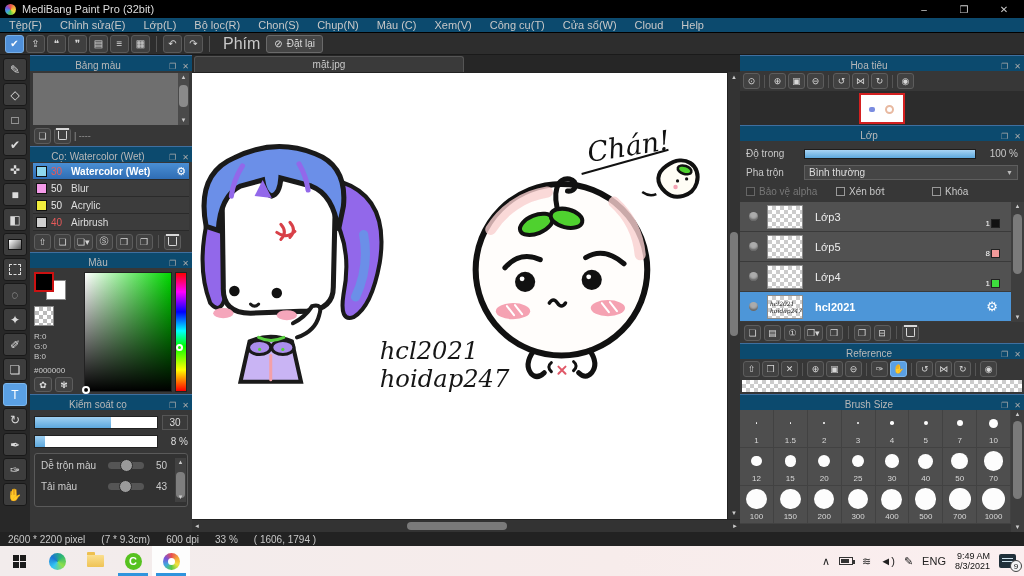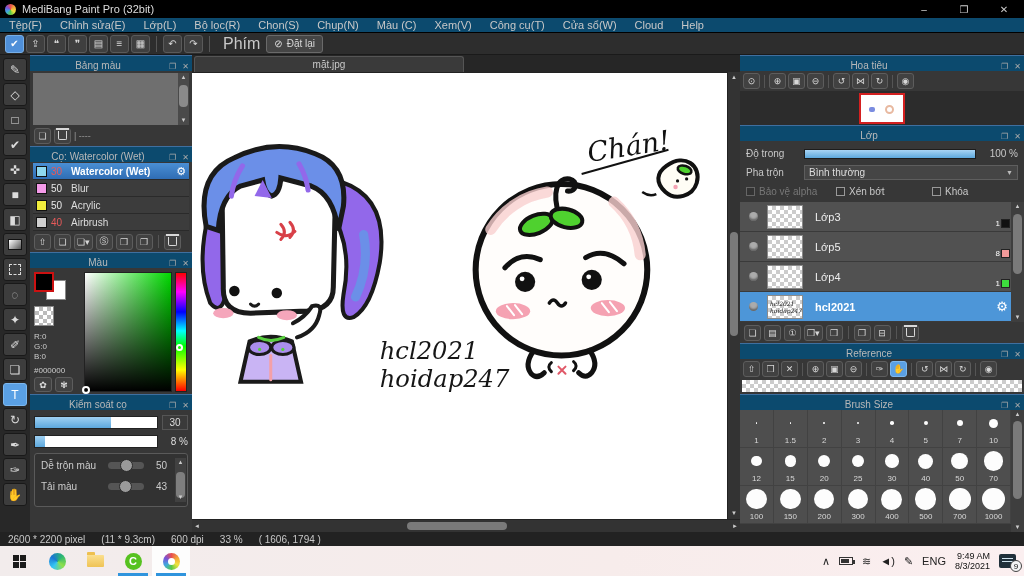--- a/index.html
+++ b/index.html
@@ -131,21 +131,21 @@
   .lval { width:36px; text-align:right; }
   .ldrop { flex:1; height:15px; background:#454545; border:1px solid #5e5e5e; display:flex; align-items:center; padding:0 4px; color:#ddd; }
   .ldrop .caret { margin-left:auto; font-size:7px; color:#bbb; }
   .chkrow { display:flex; align-items:center; height:18px; gap:4px; }
   .chk { display:flex; align-items:center; gap:4px; }
   .chkbox { width:9px; height:9px; border:1px solid #999; background:#333; }
   .chk.dim { color:#777; } .chk.dim .chkbox { border-color:#666; }
   .chk1 { width:86px; } .chk2 { width:92px; }
 
   .layer-list { margin:2px 0 0 0; position:relative; }
-  .layer-row { height:30px; display:flex; align-items:center; background:#515151; border-bottom:1px solid #3a3a3a; padding-right:14px; }
+  .layer-row { height:30px; display:flex; align-items:center; background:#515151; border-bottom:1px solid #3a3a3a; padding-right:24px; }
   .layer-row.sel { background:#4d96d8; }
   .vis-dot { width:9px; height:9px; border-radius:50%; background:#ababab; margin:0 9px; box-shadow:inset 0 -2px 2px rgba(0,0,0,.4); }
   .lthumb { width:36px; height:24px; border:1px solid #8a8a8a; position:relative; overflow:hidden;
     background-image:linear-gradient(45deg,#ccc 25%,transparent 25%,transparent 75%,#ccc 75%),linear-gradient(45deg,#ccc 25%,transparent 25%,transparent 75%,#ccc 75%);
     background-size:8px 8px; background-position:0 0,4px 4px; background-color:#fff; }
   .lthumb .tt { position:absolute; inset:0; font-size:6px; font-style:italic; color:#222; line-height:7px; padding:4px 0 0 2px; font-family:"DejaVu Serif",serif; }
   .lname { flex:1; margin-left:12px; font-size:11px; color:#eee; }
   .layer-row.sel .lname { font-weight:bold; color:#fff; }
   .lbadge { display:flex; align-items:flex-end; gap:1px; font-size:8px; color:#fff; align-self:flex-end; margin-bottom:3px; }
   .lbsq { width:9px; height:9px; border:1px solid #222; }
@@ -764,21 +764,21 @@
             <span class="thumb"></span>
             <span class="sb-arrow" style="bottom:0">▼</span>
           </span>
         </div>
       </div>
     </div>
   </div>
 
   <div class="statusbar">
     <span>2600 * 2200 pixel</span>
-    <span>(11 * 9.3cm)</span>
+    <span>(7 * 9.3cm)</span>
     <span>600 dpi</span>
     <span>33 %</span>
     <span>( 1606, 1794 )</span>
   </div>
 
   <div class="taskbar">
     <span class="task-slot">
         <span class="win-ico">
           <i></i>
           <i></i>

